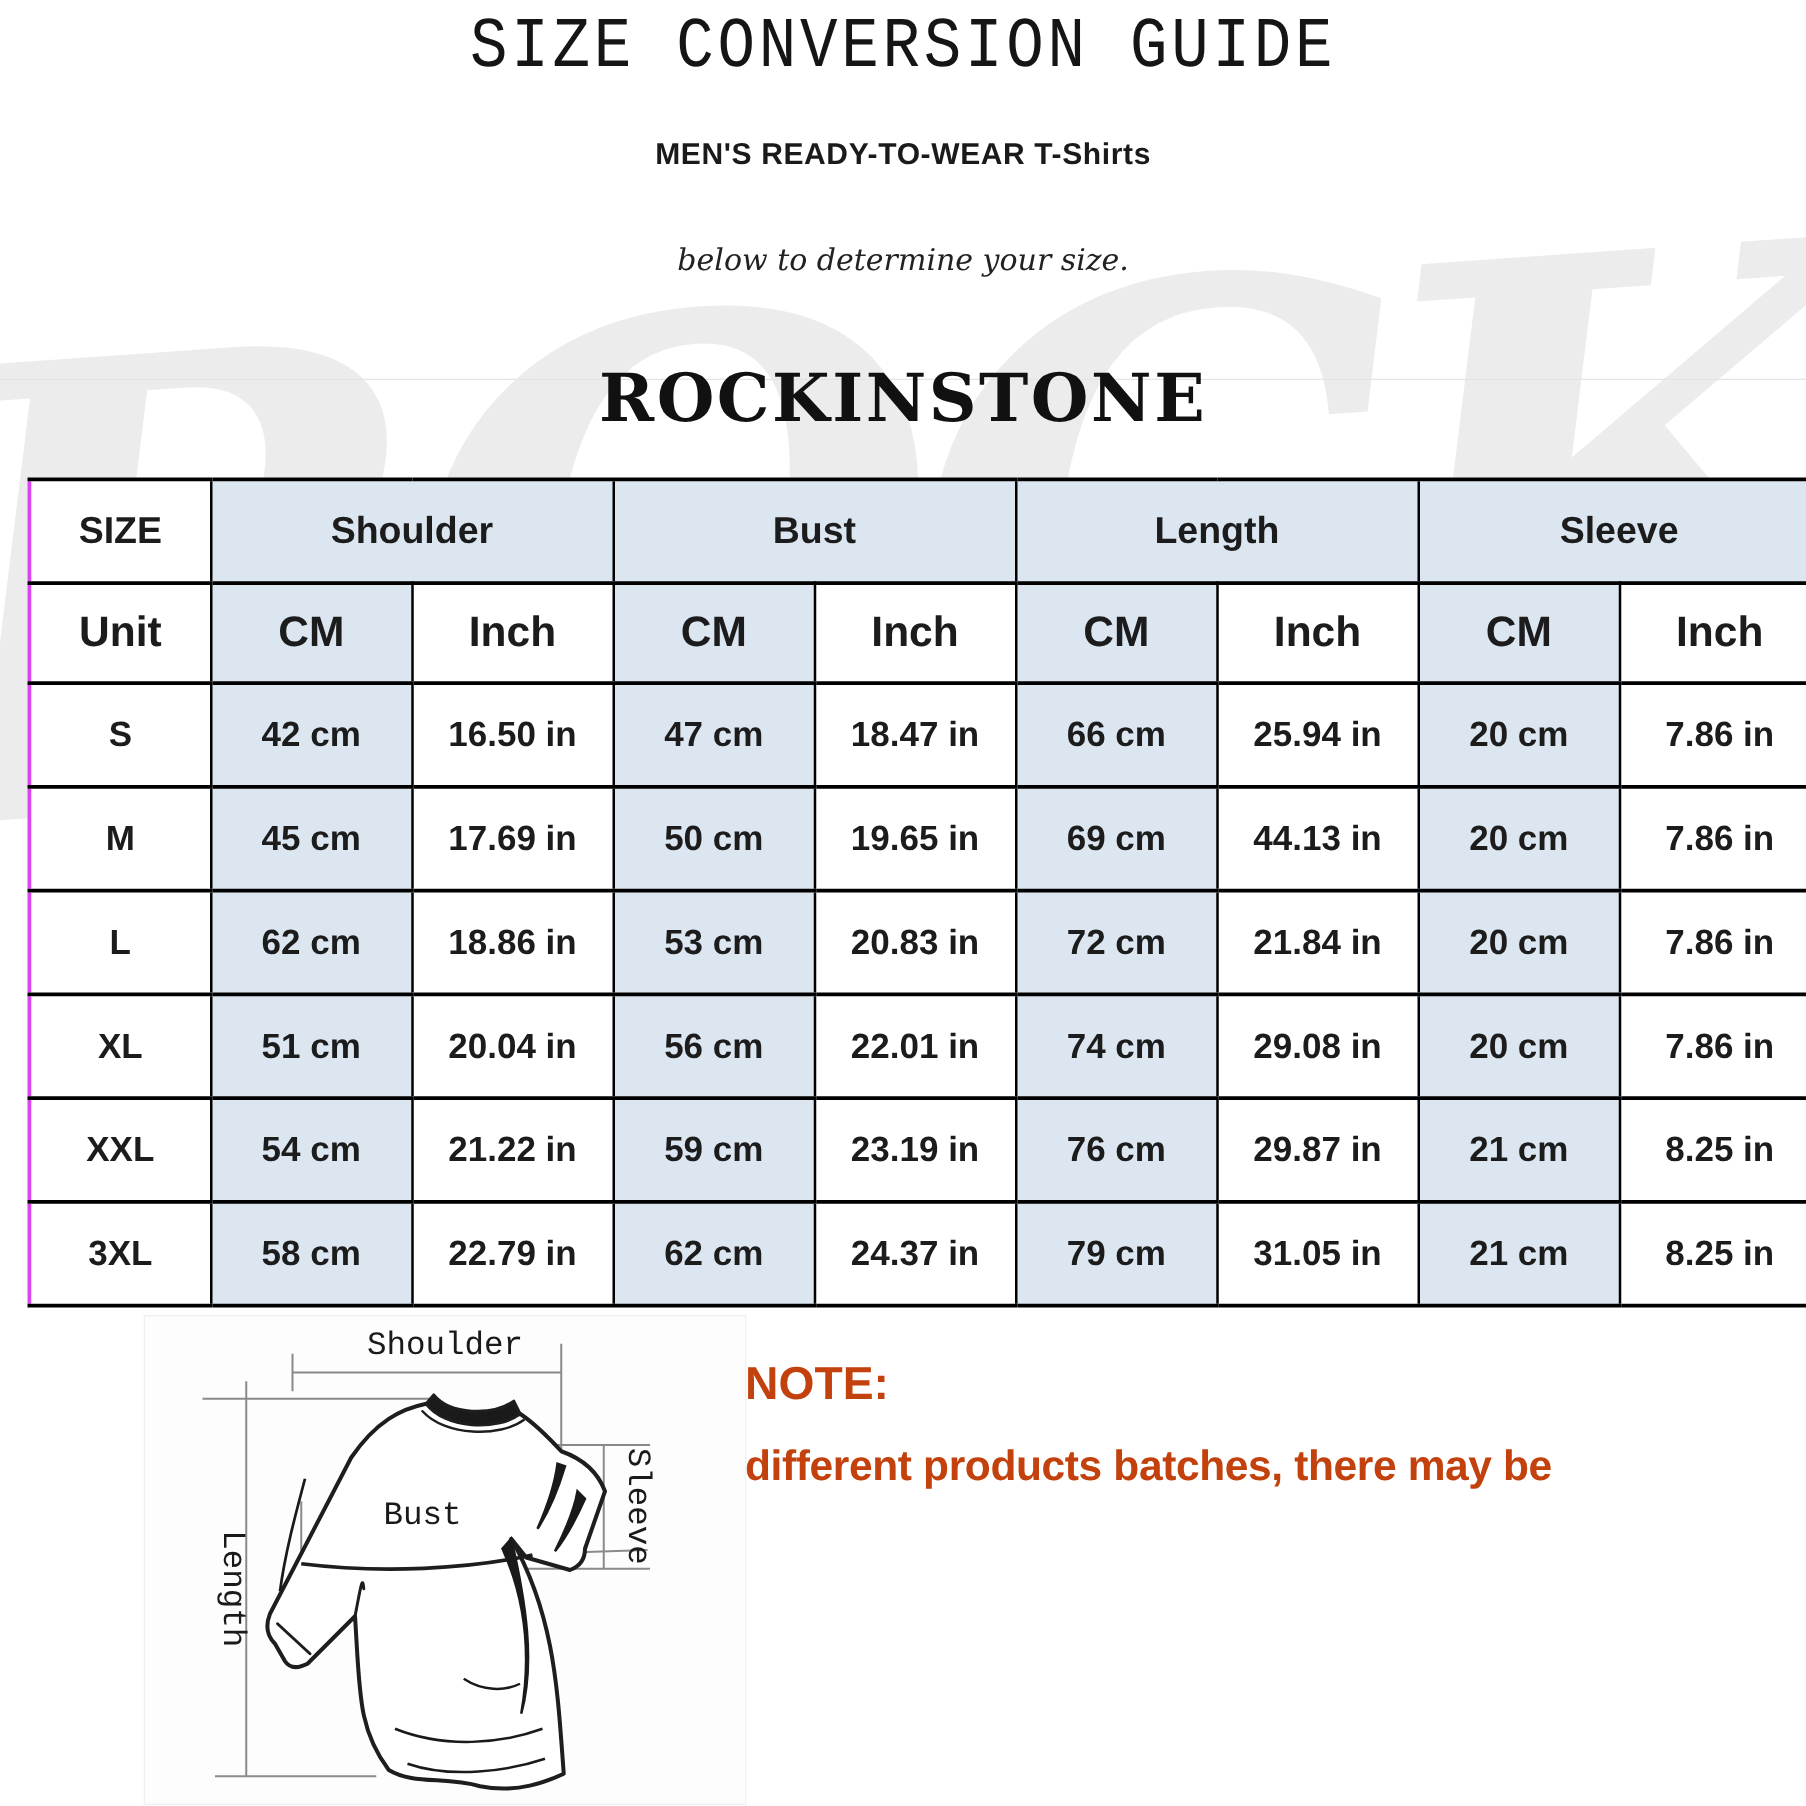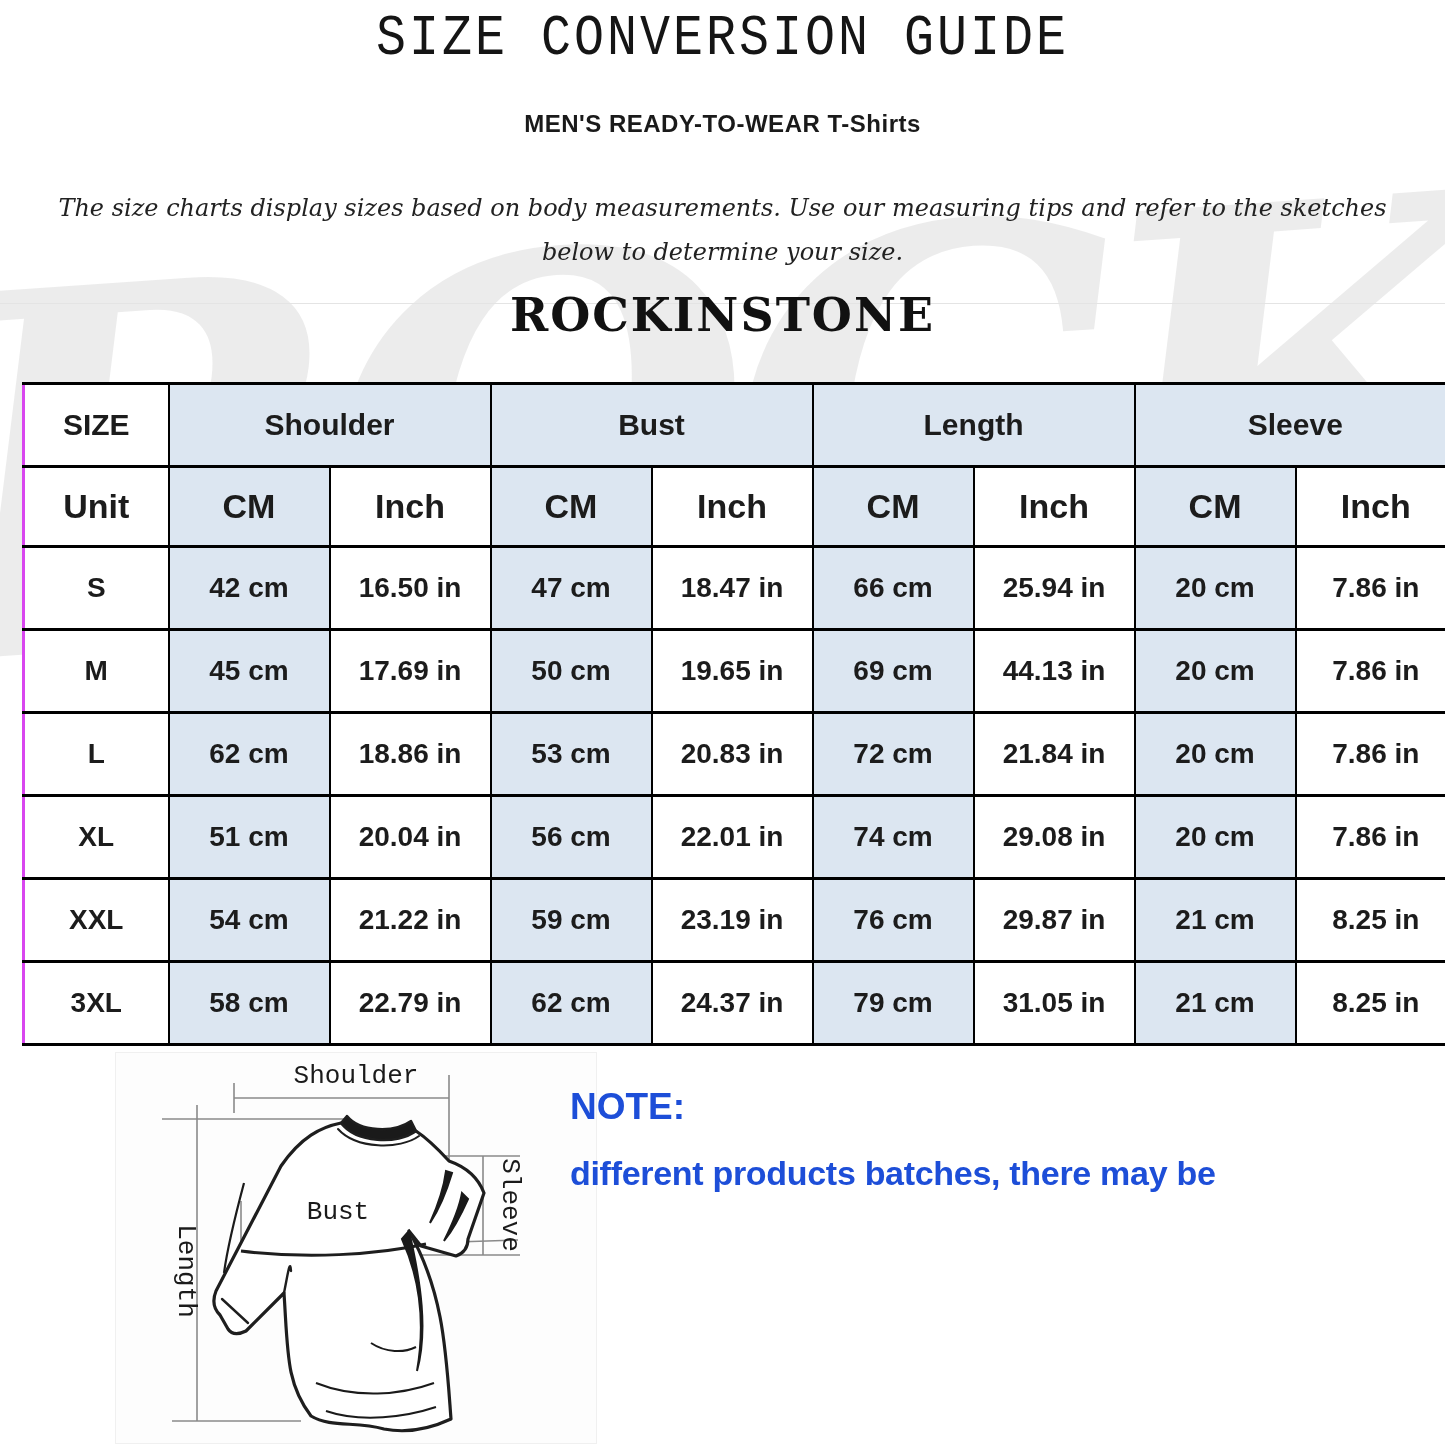--- a/index.html
+++ b/index.html
@@ -31,21 +31,21 @@
     font-family:"DejaVu Serif","Liberation Serif",serif;font-style:italic;
     font-size:24px;line-height:44px;color:#222;
   }
   .hrule{
     position:absolute;top:303px;left:0;width:1445px;height:1px;
     background:#e4e4e4;z-index:1;
   }
   .brand{
     position:absolute;top:288px;left:0;width:100%;text-align:center;z-index:2;
     font-family:"DejaVu Serif","Liberation Serif",serif;font-weight:bold;
-    font-size:46px;letter-spacing:2px;color:#111;
+    font-size:53px;letter-spacing:2px;color:#111;
   }
   
   table.size-table{
     position:absolute;top:382px;left:22px;width:1435px;z-index:3;
     border-collapse:collapse;table-layout:fixed;
     border:3px solid #d946ef;background:#fff;
   }
   .size-table td{
     border:2px solid #000;border-top-width:3px;border-bottom-width:3px;
     text-align:center;vertical-align:middle;
@@ -62,34 +62,33 @@
   .diagram{
     position:absolute;left:115px;top:1052px;width:480px;height:390px;z-index:2;
     background:#fdfdfd;border:1px solid #f0f0f0;
   }
   .diagram svg{display:block;width:100%;height:100%;}
   .diagram text{
     font-family:"Liberation Mono","DejaVu Sans Mono",monospace;
     font-size:26px;fill:#1a1a1a;
   }
   .note{
-    position:absolute;left:570px;top:1086px;width:840px;z-index:2;color:#1d4ed8;
+    position:absolute;left:596px;top:1086px;width:840px;z-index:2;color:#c2410c;
   }
   .note-heading{font-size:37px;font-weight:bold;margin:0 0 26px 0;}
   .note-line{font-size:34px;font-weight:bold;margin:0 0 31px 0;letter-spacing:-0.3px;}
 </style>
 </head>
 <body>
 
 <div class="watermark">ROCK IN STONE</div>
 
 <div class="title">SIZE CONVERSION GUIDE</div>
 <div class="subtitle">MEN'S READY-TO-WEAR T-Shirts</div>
 <div class="description">
-  <div>The size charts display sizes based on body measurements. Use our measuring tips and refer to the sketches</div>
   <div>below to determine your size.</div>
 </div>
 <div class="hrule"></div>
 <div class="brand">ROCKINSTONE</div>
 
 <table class="size-table">
   <colgroup>
     <col style="width:145px">
     <col style="width:161px">
       <col style="width:161px">

